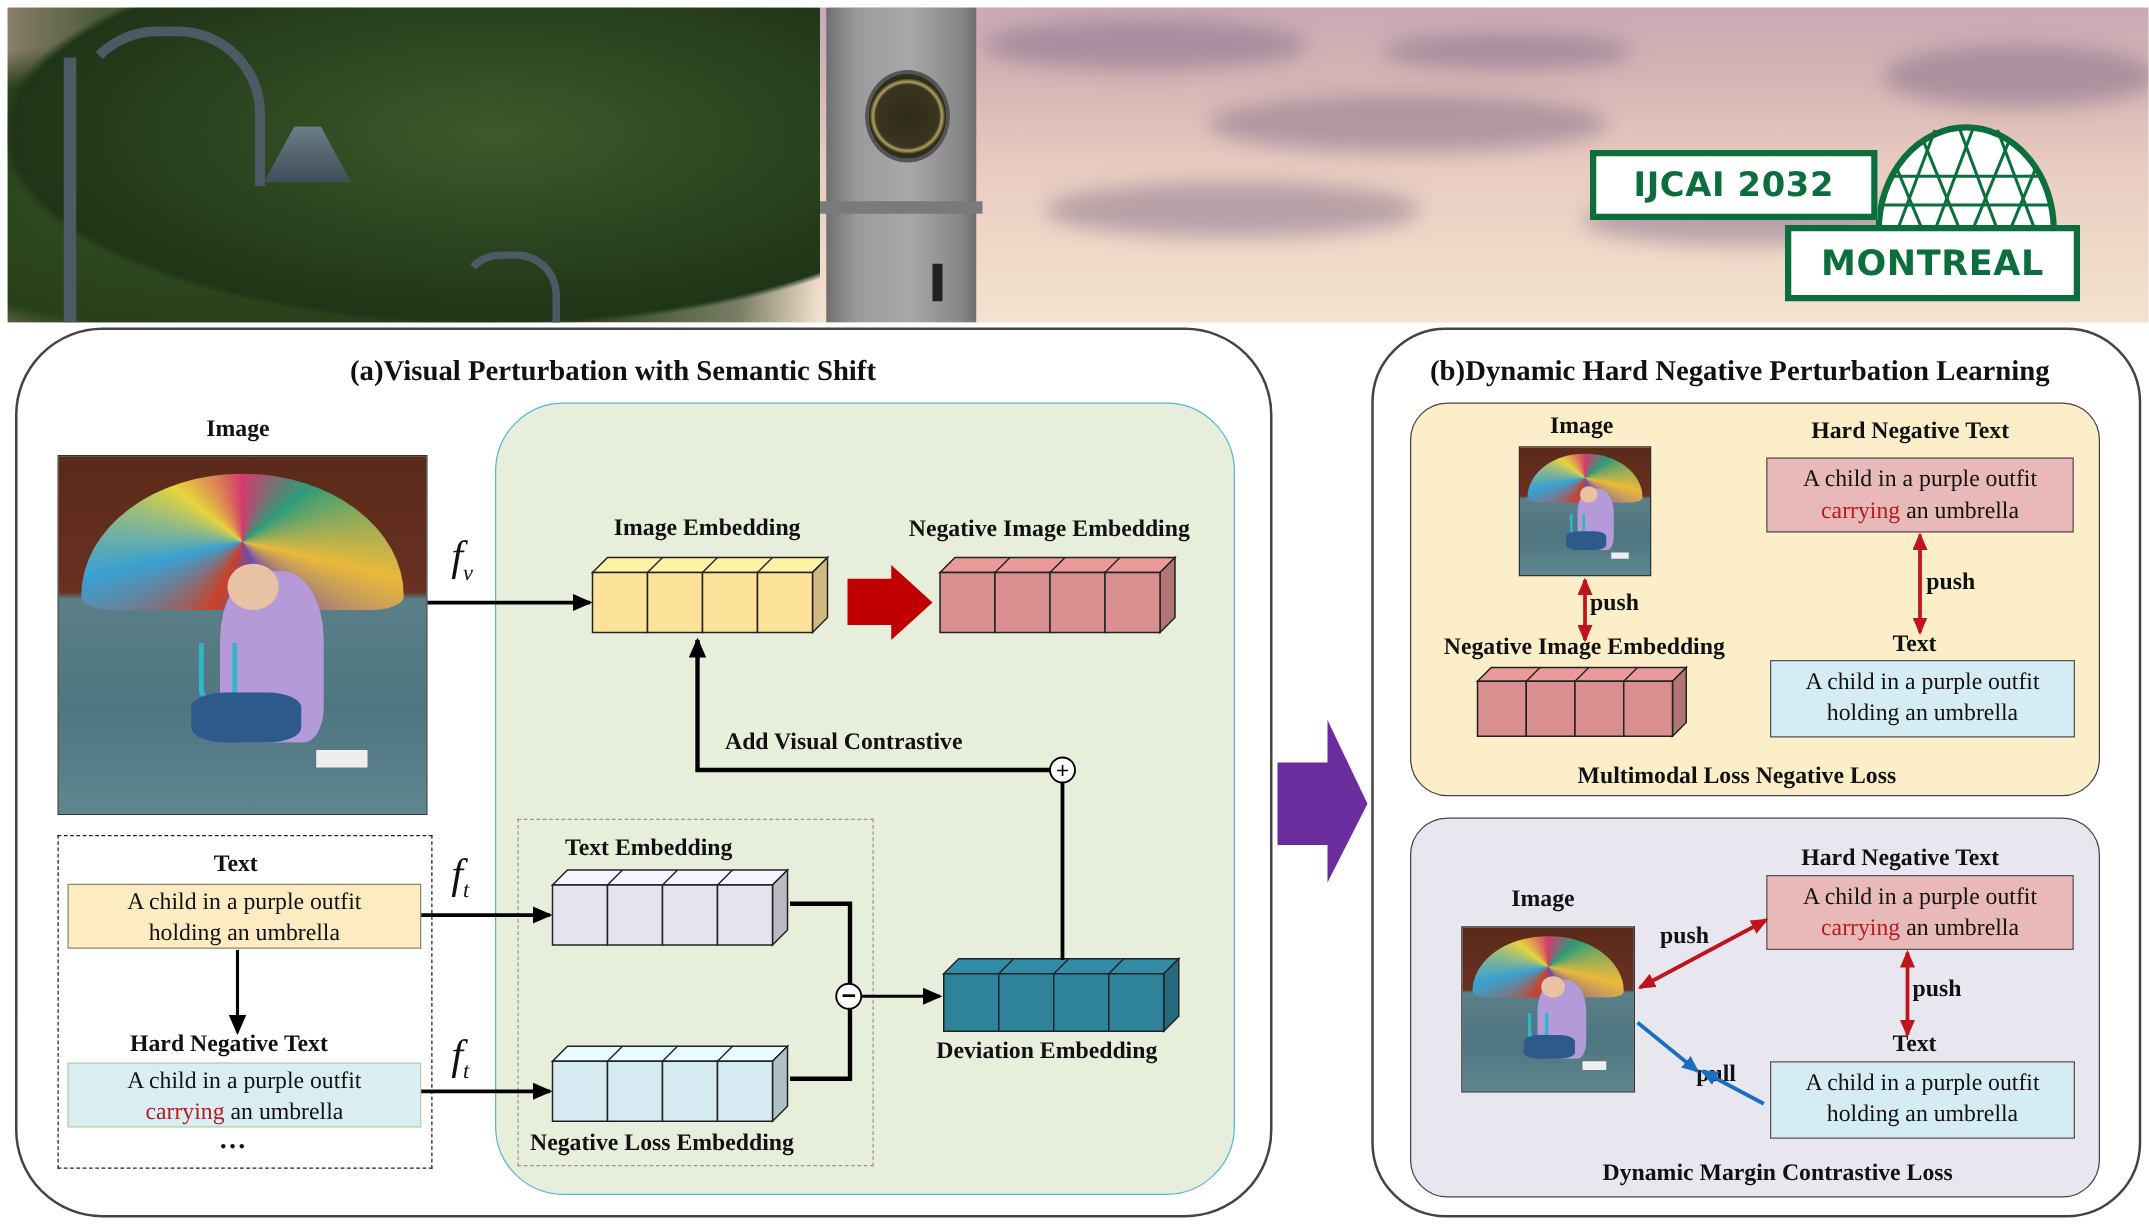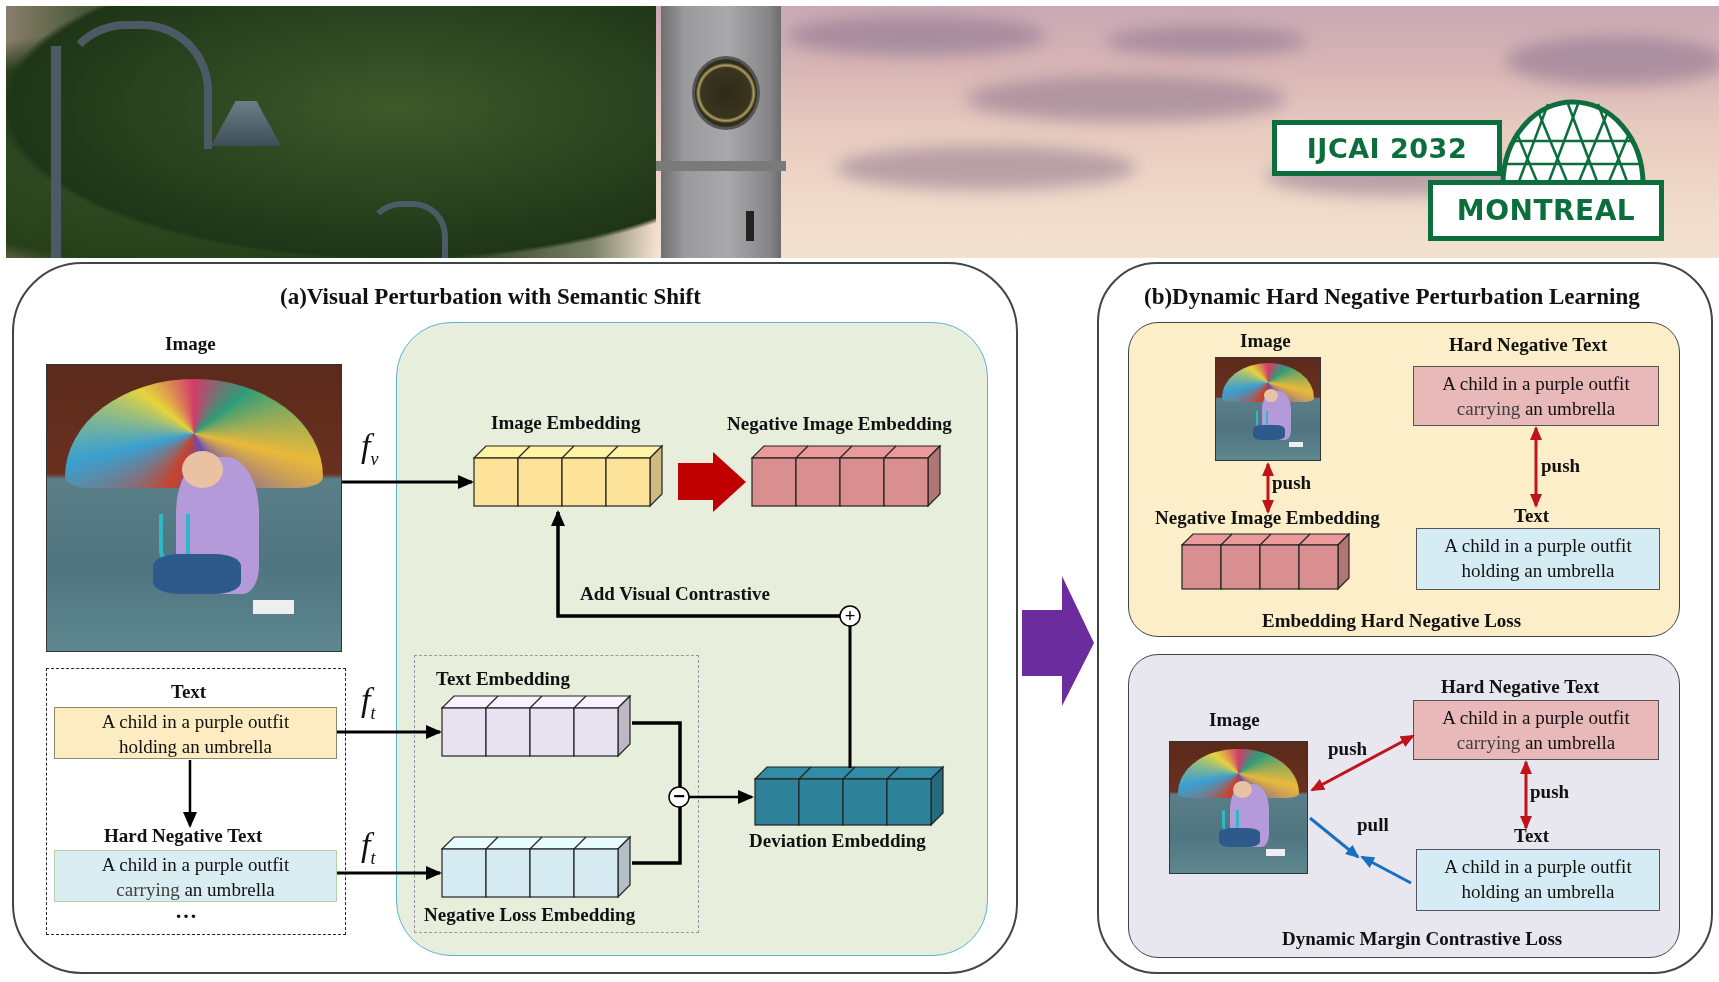--- a/index.html
+++ b/index.html
@@ -32,21 +32,21 @@
   
   #panel-a{left:12px;top:262px;width:1006px;height:712px;border:2px solid #444;border-radius:70px;box-sizing:border-box;background:#fff;}
   #panel-b{left:1097px;top:262px;width:616px;height:712px;border:2px solid #444;border-radius:60px;box-sizing:border-box;background:#fff;}
   .panel-title{position:absolute;font-weight:bold;font-size:23px;white-space:nowrap;}
   #green-area{left:396px;top:322px;width:592px;height:634px;background:#e8eedc;border:1.5px solid #5ab6d0;border-radius:55px;box-sizing:border-box;}
   #text-dashed{left:414px;top:655px;width:285px;height:278px;border:1.5px dashed #a090a8;box-sizing:border-box;}
   #left-dashed{left:46px;top:668px;width:300px;height:267px;border:1.5px dashed #222;box-sizing:border-box;}
 
   .lbl{position:absolute;font-weight:bold;font-size:19px;white-space:nowrap;}
   .caption{position:absolute;font-size:19px;text-align:center;line-height:25px;box-sizing:border-box;border:1px solid #8a8a6a;}
-  .red{color:#404040;}
+  .red{color:#b91c1c;}
   .italic-f{position:absolute;font-style:italic;font-size:34px;font-family:"Liberation Serif",serif;}
   .italic-f sub{font-size:18px;}
 
   
   .photo{position:absolute;overflow:hidden;border:1px solid #333;box-sizing:border-box;
     background:linear-gradient(180deg,#5b2a1a 0%,#6a3020 38%,#5a7f88 40%,#4f7580 70%,#5e8790 100%);}
   .photo .umb{position:absolute;left:6%;top:5%;width:88%;height:38%;border-radius:50% 50% 10% 10%/90% 90% 10% 10%;
     background:conic-gradient(from 0deg,#d23b6b,#2e9c7a,#e9b93b,#6b4bb0,#c8432b,#3aa0d0,#e6d43c,#d23b6b);}
   .photo .kid{position:absolute;left:44%;top:32%;width:28%;height:48%;border-radius:40% 40% 20% 20%;background:#b49ad8;}
   .photo .face{position:absolute;left:46%;top:30%;width:14%;height:13%;border-radius:50%;background:#e8c2a2;}
@@ -130,21 +130,21 @@
 </div>
 <div class="lbl" style="left:175px;top:898px;font-size:22px;">…</div>
 
 <div class="italic-f" style="left:361px;top:427px;"><span>f</span><sub>v</sub></div>
 <div class="italic-f" style="left:361px;top:681px;"><span>f</span><sub>t</sub></div>
 <div class="italic-f" style="left:361px;top:826px;"><span>f</span><sub>t</sub></div>
 
 <div class="lbl" style="left:491px;top:412px;font-family:Liberation Serif, serif;">Image Embedding</div>
 <div class="lbl" style="left:727px;top:413px;">Negative Image Embedding</div>
 <div class="lbl" style="left:580px;top:583px;">Add Visual Contrastive</div>
-<div class="lbl" style="left:436px;top:668px;">Text Embedding</div>
+<div class="lbl" style="left:452px;top:668px;">Text Embedding</div>
 <div class="lbl" style="left:424px;top:904px;">Negative Loss Embedding</div>
 <div class="lbl" style="left:749px;top:830px;">Deviation Embedding</div>
 
 <div id="panel-b" class="abs"></div>
 <div class="panel-title" style="left:1144px;top:284px;">(b)Dynamic Hard Negative Perturbation Learning</div>
 
 <div id="b1" class="panel-b-box"></div>
 <div class="lbl" style="left:1240px;top:330px;">Image</div>
 <div class="photo" style="left:1215px;top:357px;width:106px;height:104px;">
   <div class="umb"></div>
@@ -160,40 +160,40 @@
   <div><span class="red">carrying</span><span> an umbrella</span></div>
 </div>
 <div class="lbl" style="left:1272px;top:472px;">push</div>
 <div class="lbl" style="left:1541px;top:455px;">push</div>
 <div class="lbl" style="left:1155px;top:507px;">Negative Image Embedding</div>
 <div class="lbl" style="left:1514px;top:505px;">Text</div>
 <div class="caption" style="left:1416px;top:528px;width:244px;height:62px;padding-top:4px;background:#d6ecf4;border-color:#555;">
   <div>A child in a purple outfit</div>
   <div>holding an umbrella</div>
 </div>
-<div class="lbl" style="left:1262px;top:610px;">Embedding Hard Negative Loss</div>
+<div class="lbl" style="left:1262px;top:610px;">Multimodal Loss Negative Loss</div>
 
 <div id="b2" class="panel-b-box"></div>
 <div class="lbl" style="left:1209px;top:709px;">Image</div>
 <div class="photo" style="left:1169px;top:741px;width:139px;height:133px;">
   <div class="umb"></div>
     <div class="kid"></div>
     <div class="face"></div>
     <div class="handle" style="border-width:3px;"></div>
     <div class="legs"></div>
     <div class="book"></div>
 </div>
 <div class="lbl" style="left:1441px;top:676px;">Hard Negative Text</div>
 <div class="caption" style="left:1413px;top:700px;width:246px;height:60px;padding-top:4px;background:#e9b8b8;border-color:#555;">
   <div>A child in a purple outfit</div>
   <div><span class="red">carrying</span><span> an umbrella</span></div>
 </div>
 <div class="lbl" style="left:1328px;top:738px;">push</div>
 <div class="lbl" style="left:1530px;top:781px;">push</div>
-<div class="lbl" style="left:1357px;top:814px;">pull</div>
+<div class="lbl" style="left:1357px;top:849px;">pull</div>
 <div class="lbl" style="left:1514px;top:825px;">Text</div>
 <div class="caption" style="left:1416px;top:849px;width:244px;height:62px;padding-top:4px;background:#d6ecf4;border-color:#555;">
   <div>A child in a purple outfit</div>
   <div>holding an umbrella</div>
 </div>
 <div class="lbl" style="left:1282px;top:928px;">Dynamic Margin Contrastive Loss</div>
 
 <svg class="overlay" id="overlay" width="1719" height="982">
   <defs>
     <marker id="ah-black" markerWidth="10" markerHeight="10" refX="8" refY="5" orient="auto" markerUnits="userSpaceOnUse">

